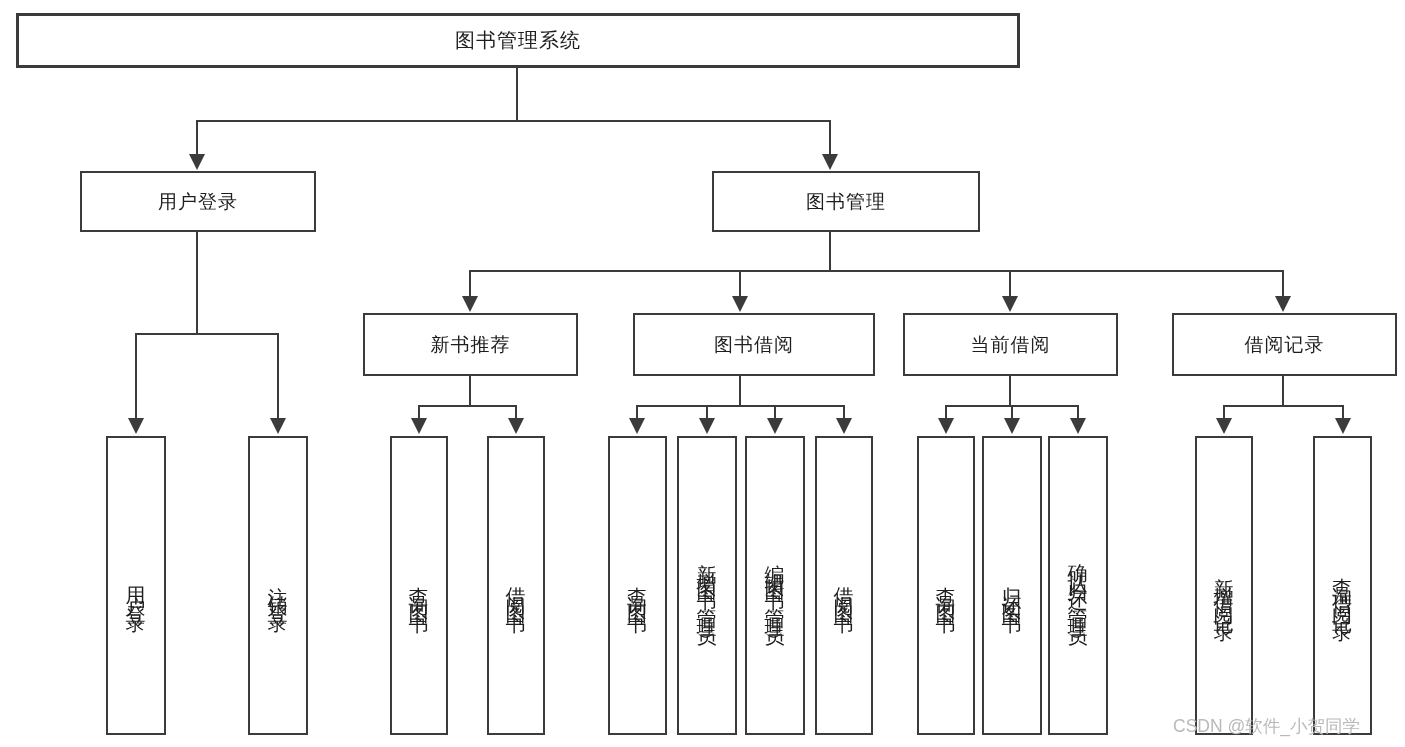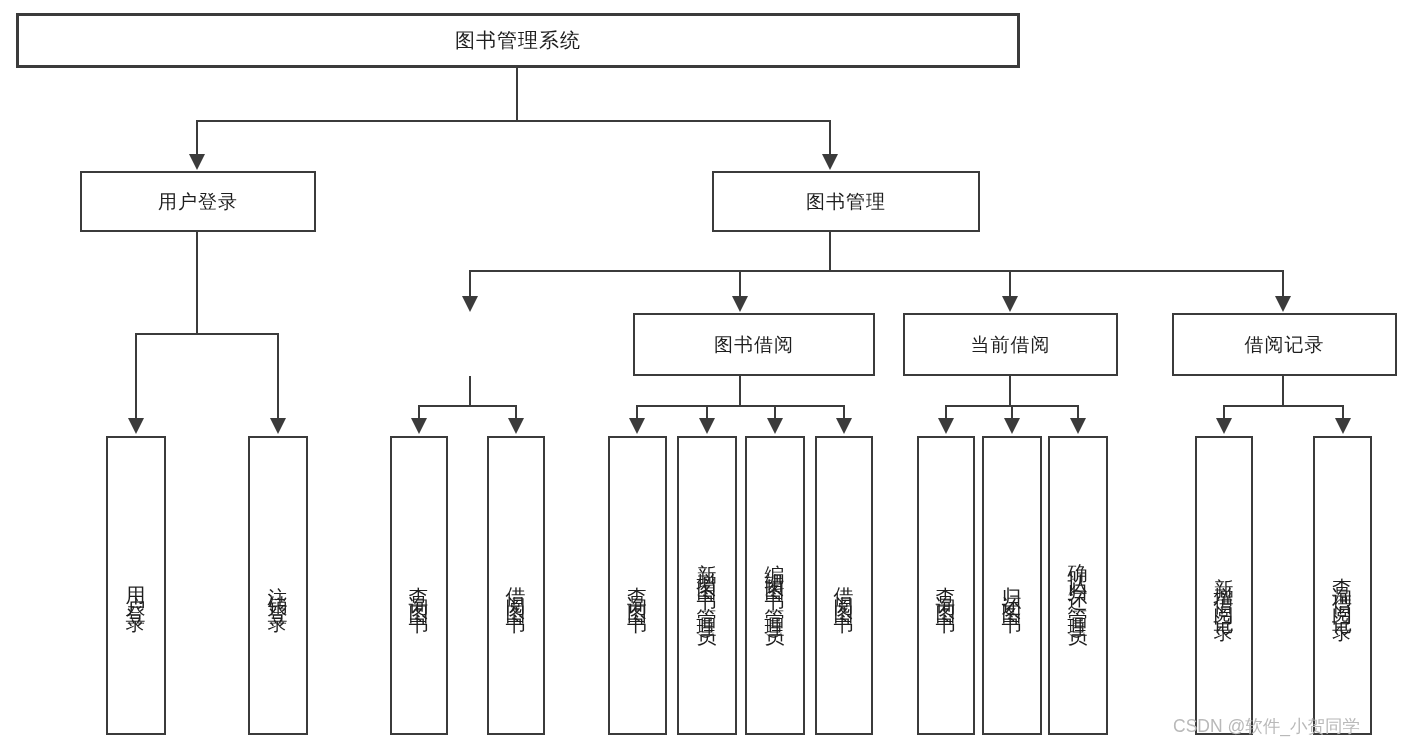--- a/index.html
+++ b/index.html
@@ -75,20 +75,21 @@
   <div class="hl" style="left:469px;top:270px;width:815px"></div>
   <div class="vl" style="left:469px;top:270px;height:27px"></div>
   <div class="ah" style="left:462px;top:296px"></div>
   <div class="vl" style="left:739px;top:270px;height:27px"></div>
   <div class="ah" style="left:732px;top:296px"></div>
   <div class="vl" style="left:1009px;top:270px;height:27px"></div>
   <div class="ah" style="left:1002px;top:296px"></div>
   <div class="vl" style="left:1282px;top:270px;height:27px"></div>
   <div class="ah" style="left:1275px;top:296px"></div>
 
+  <div class="box hbox" style="left:363px;top:313px;width:215px;height:63px">新书推荐</div>
   <div class="box hbox" style="left:633px;top:313px;width:242px;height:63px">图书借阅</div>
   <div class="box hbox" style="left:903px;top:313px;width:215px;height:63px">当前借阅</div>
   <div class="box hbox" style="left:1172px;top:313px;width:225px;height:63px">借阅记录</div>
 
   <div class="vl" style="left:469px;top:376px;height:31px"></div>
   <div class="hl" style="left:418px;top:405px;width:99px"></div>
   <div class="vl" style="left:418px;top:405px;height:15px"></div>
   <div class="ah" style="left:411px;top:418px"></div>
   <div class="vl" style="left:515px;top:405px;height:15px"></div>
   <div class="ah" style="left:508px;top:418px"></div>

